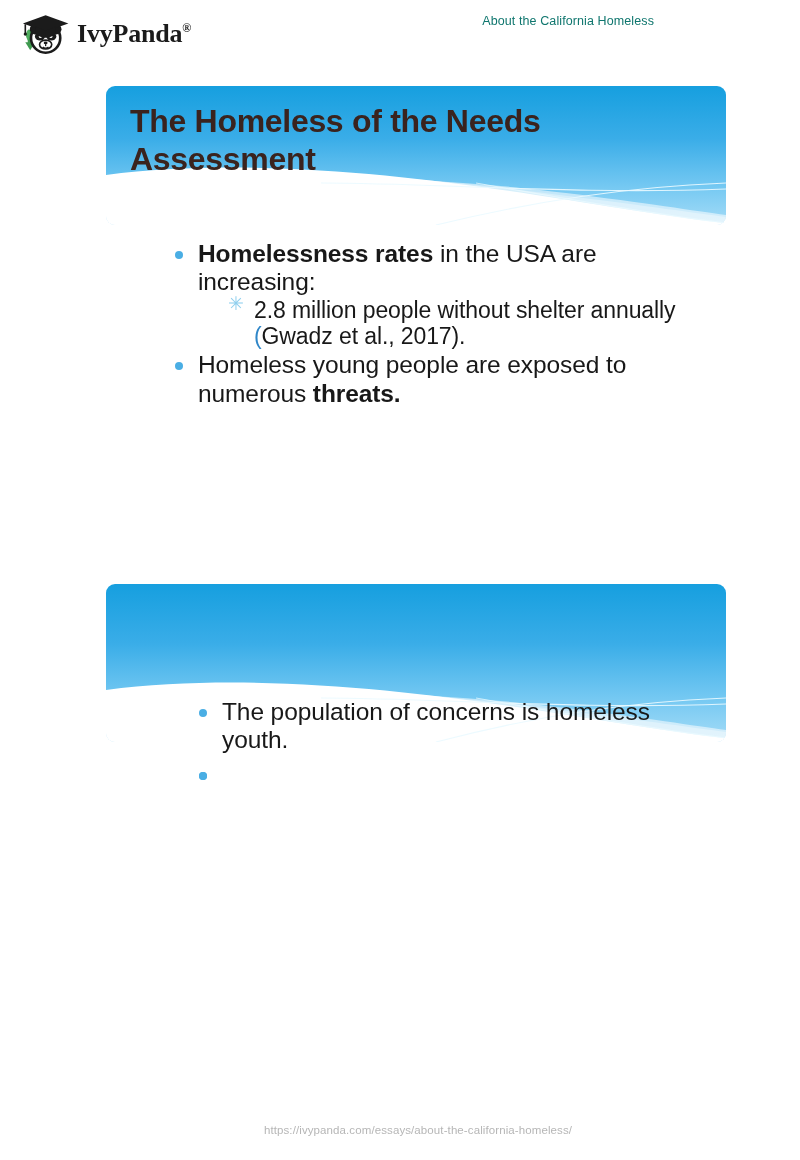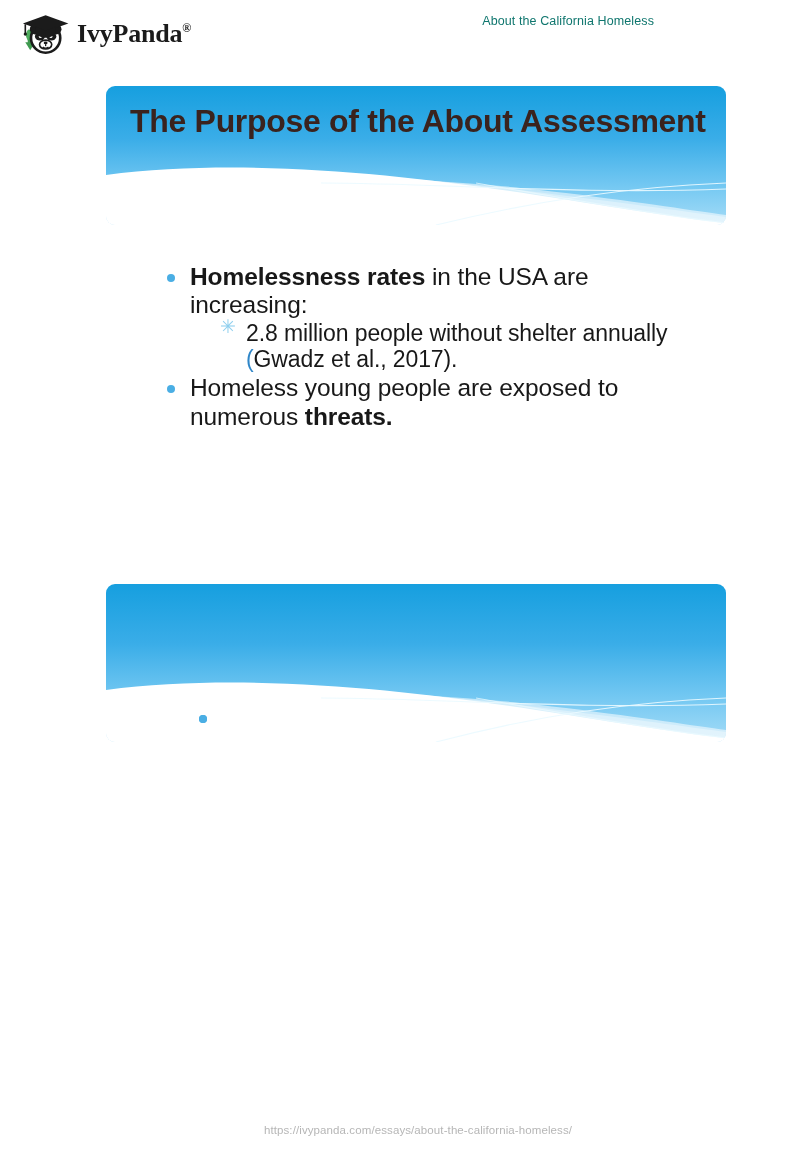--- a/index.html
+++ b/index.html
@@ -103,25 +103,24 @@
   }
   .banner-2 .banner-title {
     font-size: 30px;
     padding: 20px 22px 0 22px;
     text-align: center;
   }
 
   
   .body-1 {
     position: absolute;
-    left: 164px;
+    left: 172px;
     top: 240px;
     width: 530px;
     z-index: 4;
-    margin-top: 23px;
   }
   .body-2 {
     position: absolute;
     left: 196px;
     top: 698px;
     width: 520px;
     z-index: 4;
   }
 
   ul.bullets {
@@ -229,21 +228,21 @@
   <div class="banner banner-1">
     <svg class="waves" viewBox="0 0 620 72" preserveAspectRatio="none">
       <path d="M0 30 C160 8 330 26 470 44 C540 53 590 60 620 64 L620 72 L0 72 Z" fill="#ffffff" opacity="0.34"></path>
       <path d="M0 44 C150 14 330 24 460 40 C540 50 590 58 620 62 L620 72 L0 72 Z" fill="#ffffff" opacity="0.55"></path>
       <path d="M0 26 C150 6 330 30 620 72 L620 72 L0 72 Z" fill="#ffffff" opacity="0"></path>
       <path d="M0 22 C140 4 300 22 430 42 C520 56 580 66 620 70 L620 72 L0 72 Z" fill="#ffffff"></path>
       <path d="M215 30 C330 30 470 42 620 36" stroke="#eafaff" stroke-width="1.1" fill="none" opacity="0.9"></path>
       <path d="M330 72 C430 48 520 34 620 30" stroke="#eafaff" stroke-width="1.1" fill="none" opacity="0.9"></path>
       <path d="M370 30 C460 46 540 60 620 70" stroke="#eafaff" stroke-width="1.1" fill="none" opacity="0.75"></path>
     </svg>
-    <div class="banner-title">The Purpose of the About Assessment</div>
+    <div class="banner-title">The Homeless of the Needs Assessment</div>
   </div>
 </div>
 
 <div class="body-1">
   <ul class="bullets">
     <li class="lvl1">
       <span class="marker"></span>
       <b>Homelessness rates</b><span> in the USA are increasing:</span>
       <ul class="sub-list">
         <li class="lvl2">
@@ -269,20 +268,24 @@
       <path d="M330 76 C430 50 520 36 620 32" stroke="#eafaff" stroke-width="1.1" fill="none" opacity="0.9"></path>
       <path d="M370 32 C460 48 540 62 620 72" stroke="#eafaff" stroke-width="1.1" fill="none" opacity="0.75"></path>
     </svg>
   </div>
 </div>
 
 <div class="body-2">
   <ul class="bullets gap">
     <li class="lvl1">
       <span class="marker"></span>
+      <span>The population of concerns is homeless youth.</span>
+    </li>
+    <li class="lvl1">
+      <span class="marker"></span>
     </li>
     <li class="lvl1">
       <span class="marker"></span>
     </li>
   </ul>
 </div>
 
 <div class="page-footer">
   <span class="footer-url">https://ivypanda.com/essays/about-the-california-homeless/</span>
 </div>

